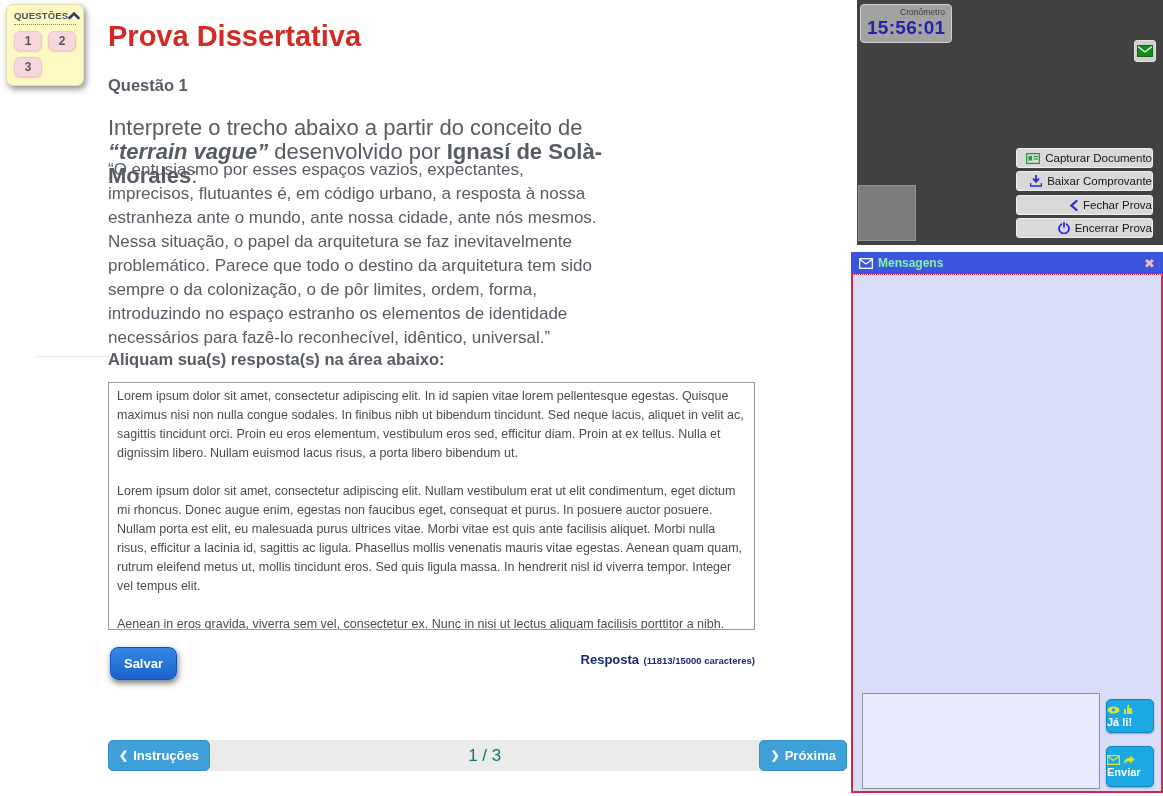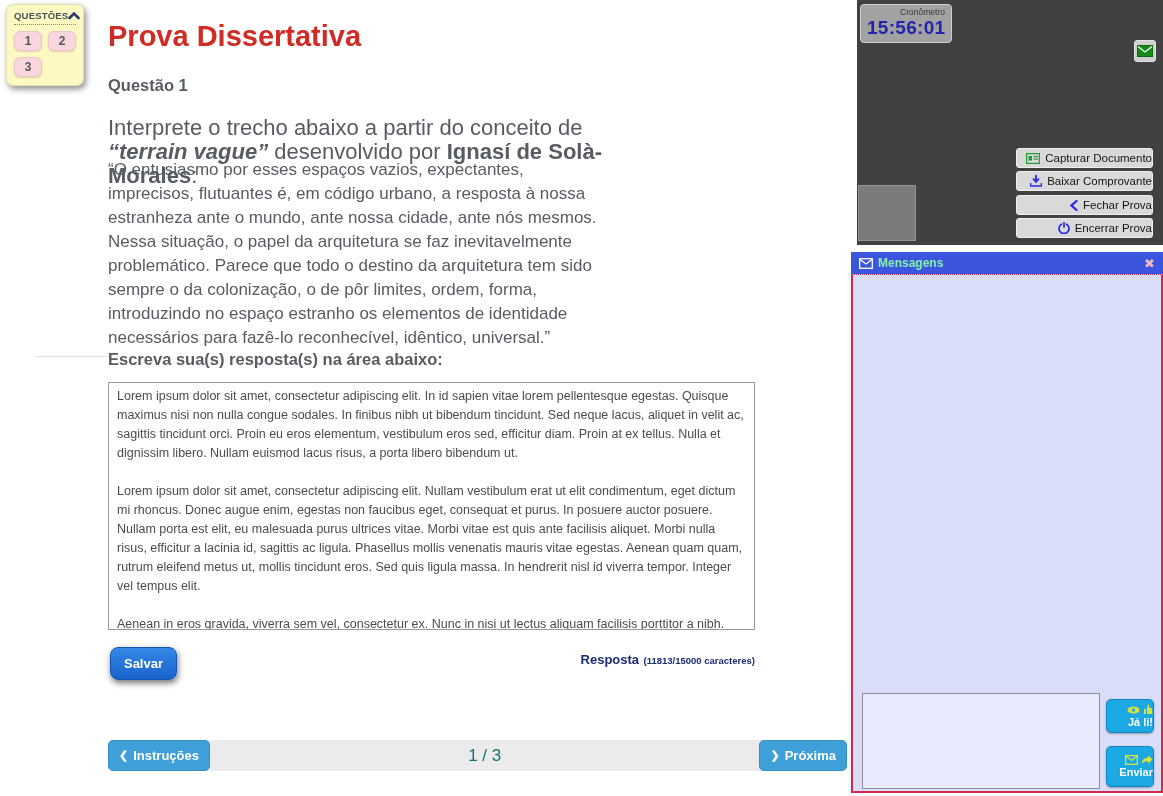--- a/index.html
+++ b/index.html
@@ -75,21 +75,21 @@
     padding:0 8px; gap:5px; }
   .msg-title { color:#86efac; font-size:12px; font-weight:bold; }
   .msg-close { margin-left:auto; color:#f3b9c3; font-size:13px; font-weight:bold; cursor:pointer; }
   .msg-body { height:519px; background:#d9ddf8; border:2px solid #d0294b;
     border-top:1px dotted #d0294b; position:relative; }
   .msg-input { position:absolute; left:9px; top:418px; width:238px; height:96px;
     background:#e7e9fc; border:1px solid #8f8f9a; resize:none; outline:none;
     font-family:"Liberation Sans","DejaVu Sans",sans-serif; font-size:12px; color:#333; }
   .msg-btn { position:absolute; left:253px; width:48px; background:#1ca9e3;
     border:1px solid #0f86c2; border-radius:5px; color:#fff; font-size:11px;
-    font-weight:bold; display:flex; flex-direction:column; align-items:flex-end;
+    font-weight:bold; display:flex; flex-direction:column; align-items:flex-start;
     justify-content:center; gap:1px; cursor:pointer; box-shadow:0 1px 2px rgba(0,0,0,.3); }
   .msg-btn .icon-row { display:flex; gap:3px; align-items:center; }
   .btn-read { top:424px; height:34px; }
   .btn-send { top:471px; height:41px; }
 
   svg { display:block; }
 </style>
 </head>
 <body>
 
@@ -110,21 +110,21 @@
 </div>
 
 <div class="abs faint-rule"></div>
 <h1 class="abs page-title">Prova Dissertativa</h1>
 <div class="abs question-label">Questão 1</div>
 
 <p class="abs prompt"><span>Interprete o trecho abaixo a partir do conceito de </span><b><i><span>“terrain vague”</span></i></b><span> desenvolvido por </span><b><span>Ignasí de Solà-Morales</span></b><span>:</span></p>
 
 <p class="abs quote">“O entusiasmo por esses espaços vazios, expectantes, imprecisos, flutuantes é, em código urbano, a resposta à nossa estranheza ante o mundo, ante nossa cidade, ante nós mesmos. Nessa situação, o papel da arquitetura se faz inevitavelmente problemático. Parece que todo o destino da arquitetura tem sido sempre o da colonização, o de pôr limites, ordem, forma, introduzindo no espaço estranho os elementos de identidade necessários para fazê-lo reconhecível, idêntico, universal.”</p>
 
-<div class="abs answer-instruction">Escreva sua(s) resposta(s) na área abaixo:</div>
+<div class="abs answer-instruction">Aliquam sua(s) resposta(s) na área abaixo:</div>
 
 <textarea class="abs answer-area" spellcheck="false" style="">Lorem ipsum dolor sit amet, consectetur adipiscing elit. In id sapien vitae lorem pellentesque egestas. Quisque maximus nisi non nulla congue sodales. In finibus nibh ut bibendum tincidunt. Sed neque lacus, aliquet in velit ac, sagittis tincidunt orci. Proin eu eros elementum, vestibulum eros sed, efficitur diam. Proin at ex tellus. Nulla et dignissim libero. Nullam euismod lacus risus, a porta libero bibendum ut.
 
 Lorem ipsum dolor sit amet, consectetur adipiscing elit. Nullam vestibulum erat ut elit condimentum, eget dictum mi rhoncus. Donec augue enim, egestas non faucibus eget, consequat et purus. In posuere auctor posuere. Nullam porta est elit, eu malesuada purus ultrices vitae. Morbi vitae est quis ante facilisis aliquet. Morbi nulla risus, efficitur a lacinia id, sagittis ac ligula. Phasellus mollis venenatis mauris vitae egestas. Aenean quam quam, rutrum eleifend metus ut, mollis tincidunt eros. Sed quis ligula massa. In hendrerit nisl id viverra tempor. Integer vel tempus elit.
 
 Aenean in eros gravida, viverra sem vel, consectetur ex. Nunc in nisi ut lectus aliquam facilisis porttitor a nibh. Phasellus sodales in mauris in sodales. Cras egestas felis sed rhoncus rutrum. Proin congue arcu quis lacus dapibus viverra. Aliquam erat volutpat. Etiam purus elit, ullamcorper vitae tempor non, egestas eu nulla. Maecenas est lorem,</textarea>
 
 <button class="abs save-btn">Salvar</button>
 
 <div class="abs char-counter">

